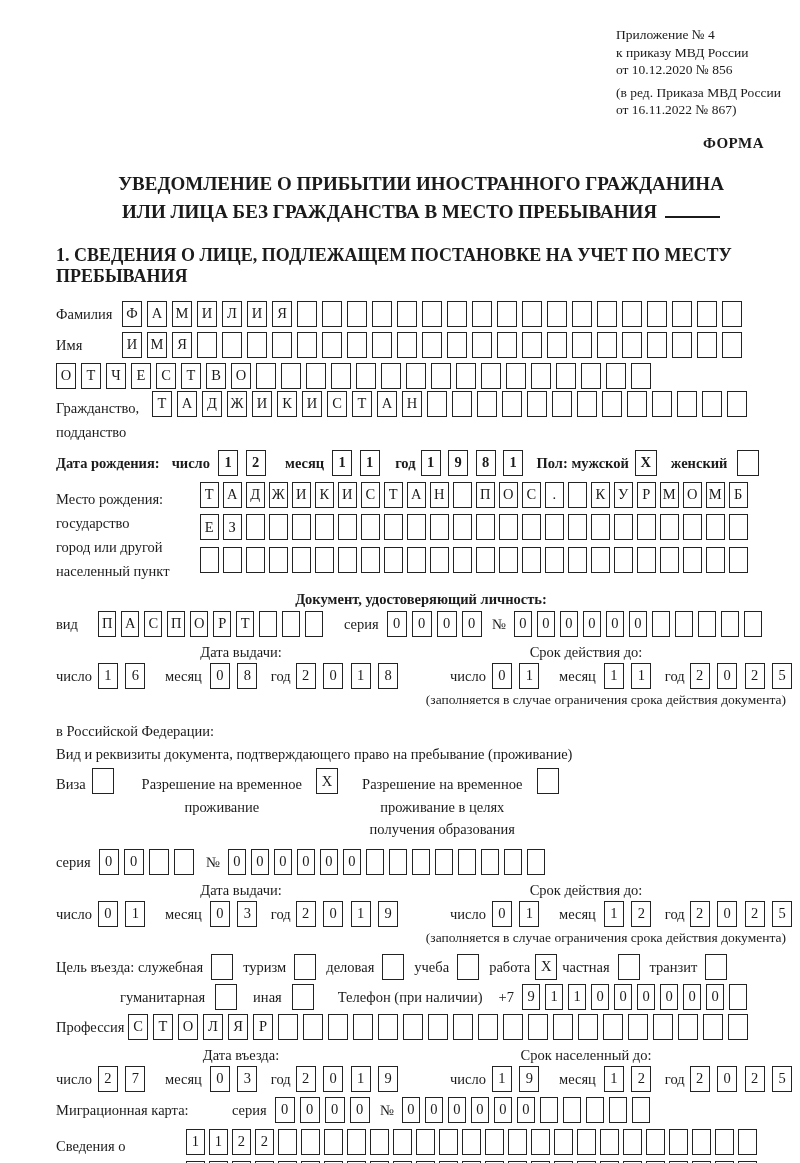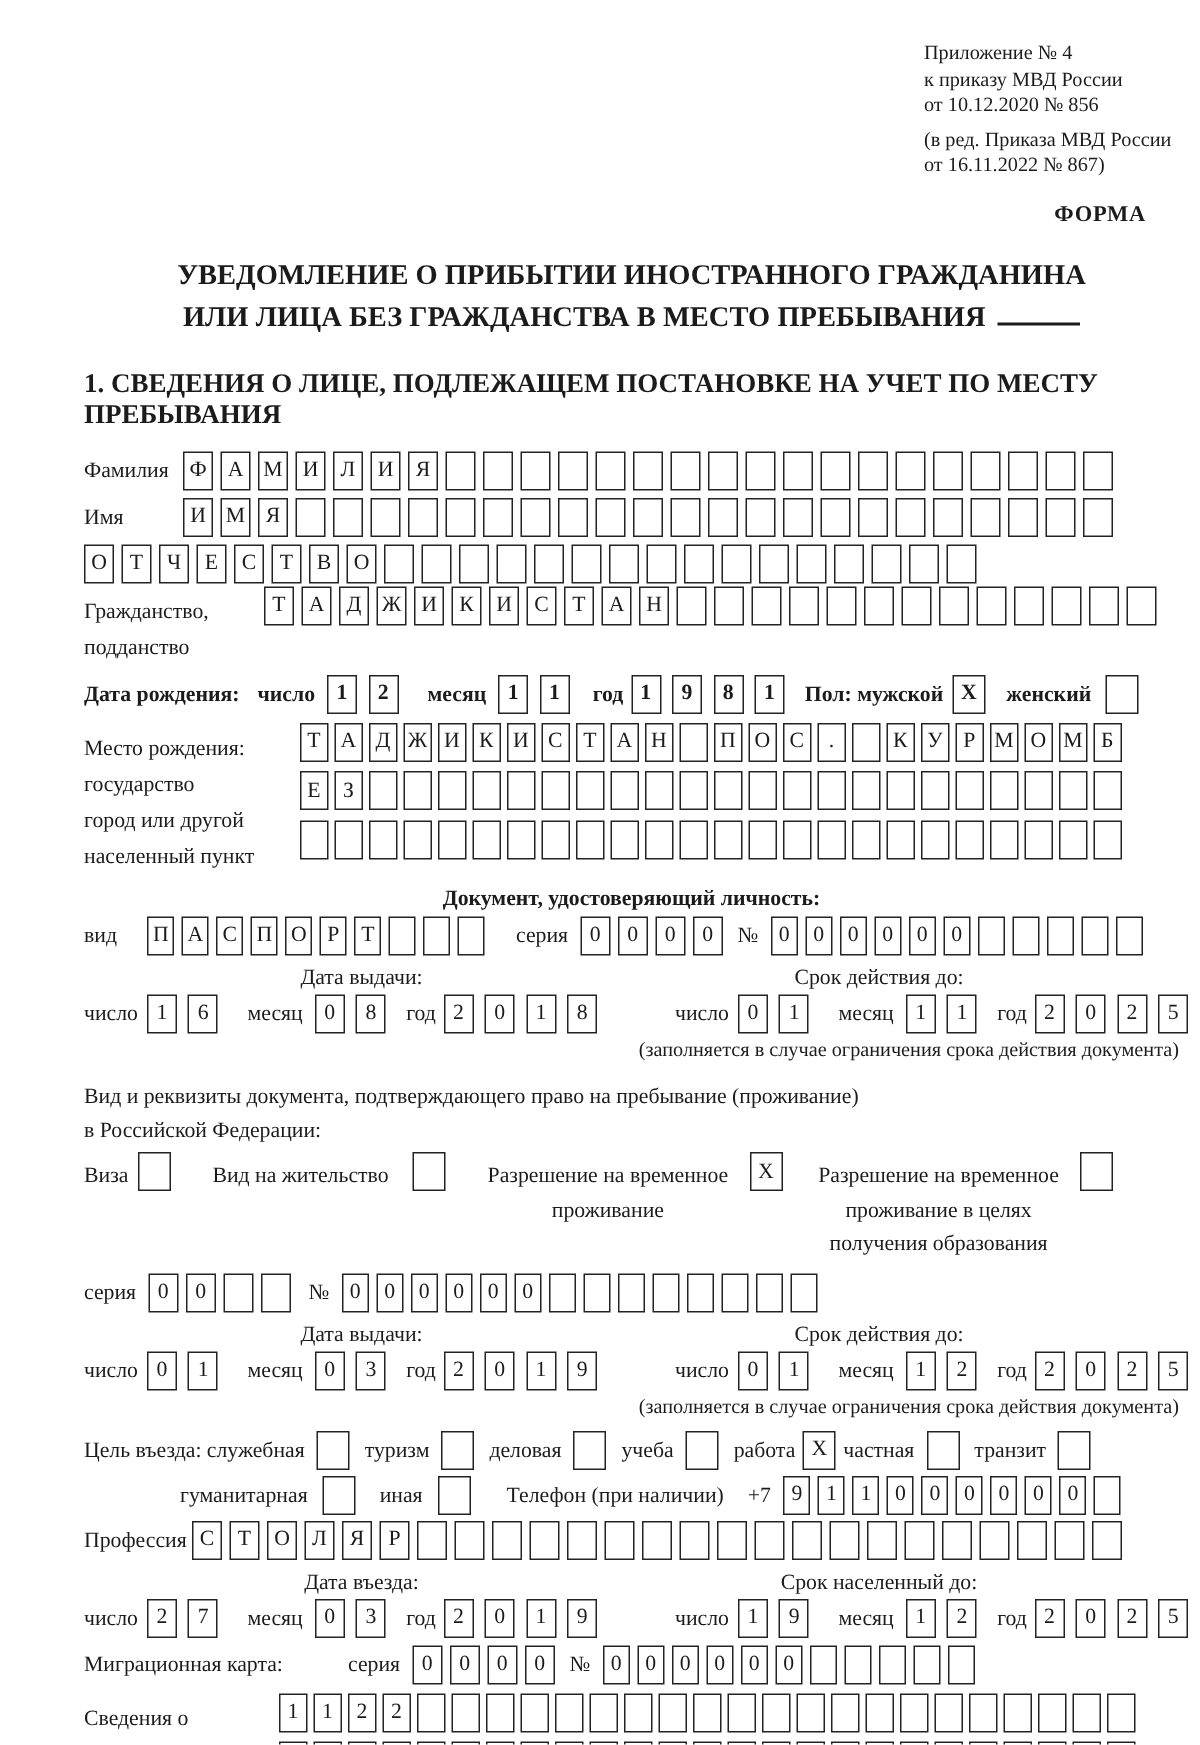--- a/index.html
+++ b/index.html
@@ -160,21 +160,21 @@
       <span></span>
       <span></span>
       <span></span>
       <span></span>
       <span></span>
       <span></span>
       <span></span>
     </span>
 </div>
 
-<div class="frow" style="margin-top:2px;gap:24px;">
+<div class="frow" style="margin-top:2px;">
   <span class="flabel w96 lblcol">
     <div>Гражданство,</div>
     <div>подданство</div>
   </span>
   <span class="boxes">
       <span>Т</span>
       <span>А</span>
       <span>Д</span>
       <span>Ж</span>
       <span>И</span>
@@ -397,34 +397,28 @@
         <span>2</span>
         <span>0</span>
         <span>2</span>
         <span>5</span>
       </span>
   </span>
 </div>
 <div class="note">(заполняется в случае ограничения срока действия документа)</div>
 
 <div class="intro">
+  <div>в Российской Федерации:</div>
   <div>Вид и реквизиты документа, подтверждающего право на пребывание (проживание)</div>
-  <div>в Российской Федерации:</div>
 </div>
 
 <div class="optrow" style="margin-top:2px;">
   <span class="opt">
     <span class="olab">Виза</span>
     <span class="boxes chk ml6">
-        <span></span>
-      </span>
-  </span>
-  <span class="opt ml28">
-    <span class="olab">Вид на жительство</span>
-    <span class="boxes chk ml16">
         <span></span>
       </span>
   </span>
   <span class="opt ml28">
     <span class="olab">
       <div>Разрешение на временное</div>
       <div>проживание</div>
     </span>
     <span class="boxes chk ml14">
         <span>X</span>

